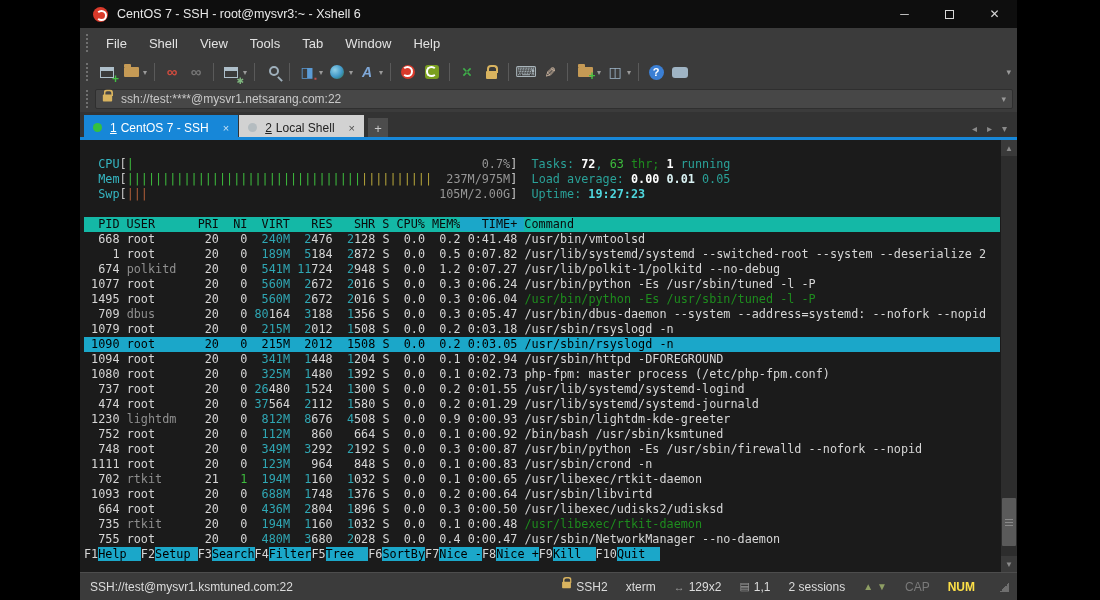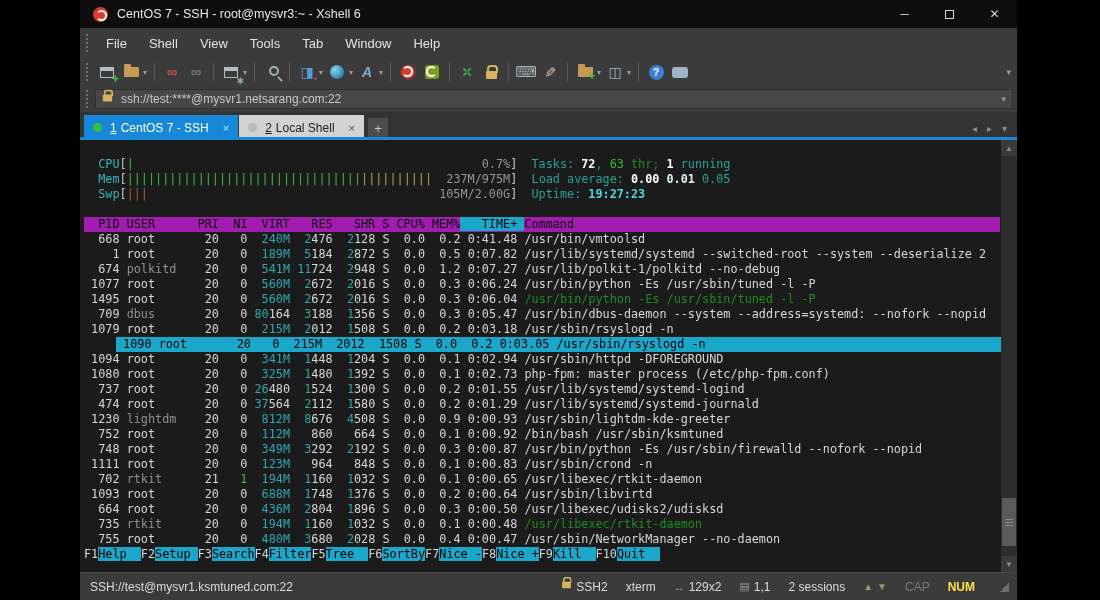--- a/index.html
+++ b/index.html
@@ -114,24 +114,24 @@
   .c-green{ color:#3dbb3d; }
   .c-dgreen{ color:#1e8c1e; }
   .c-wb   { color:#ffffff; font-weight:bold; }
   .c-wb2  { color:#d9f1f2; font-weight:bold; }
   .c-cyanb{ color:#4fd6dd; font-weight:bold; }
   .c-gray { color:#969696; }
   .c-brk  { color:#c8c8c8; }
   .b-green{ color:#3dbb3d; }
   .b-yellow{ color:#b3a33a; }
   .b-red  { color:#b05e38; }
-  .t-line.hdr { background:#a21caf; }
+  .t-line.hdr { background:#14b8a6; }
   .t-line.hdr span { color:#0a0a0a; }
   .t-line.hdr span.sort { background:#1ba7c9; }
-  .t-line.sel { background:#1ba7c9;margin-left:32px; }
+  .t-line.sel { background:#1ba7c9; }
   .t-line.sel span { color:#000 !important; font-weight:normal; }
   .fk-label { background:#1ba7c9; color:#000; }
 
   
   .vscroll { position:absolute; right:0; top:0; bottom:0; width:16px; background:#2d2d2d; }
   .vs-arrow { position:absolute; left:0; width:16px; height:16px; color:#8a8a8a; font-size:8px;
               display:flex; align-items:center; justify-content:center; background:#3a3a3a; }
   .vs-up { top:0; } .vs-down { bottom:0; }
   .vs-thumb { position:absolute; left:1px; width:14px; height:48px; top:358px; background:#5a5a5a;
               border-radius:1px; display:flex; flex-direction:column; align-items:center; justify-content:center; gap:2px; }

